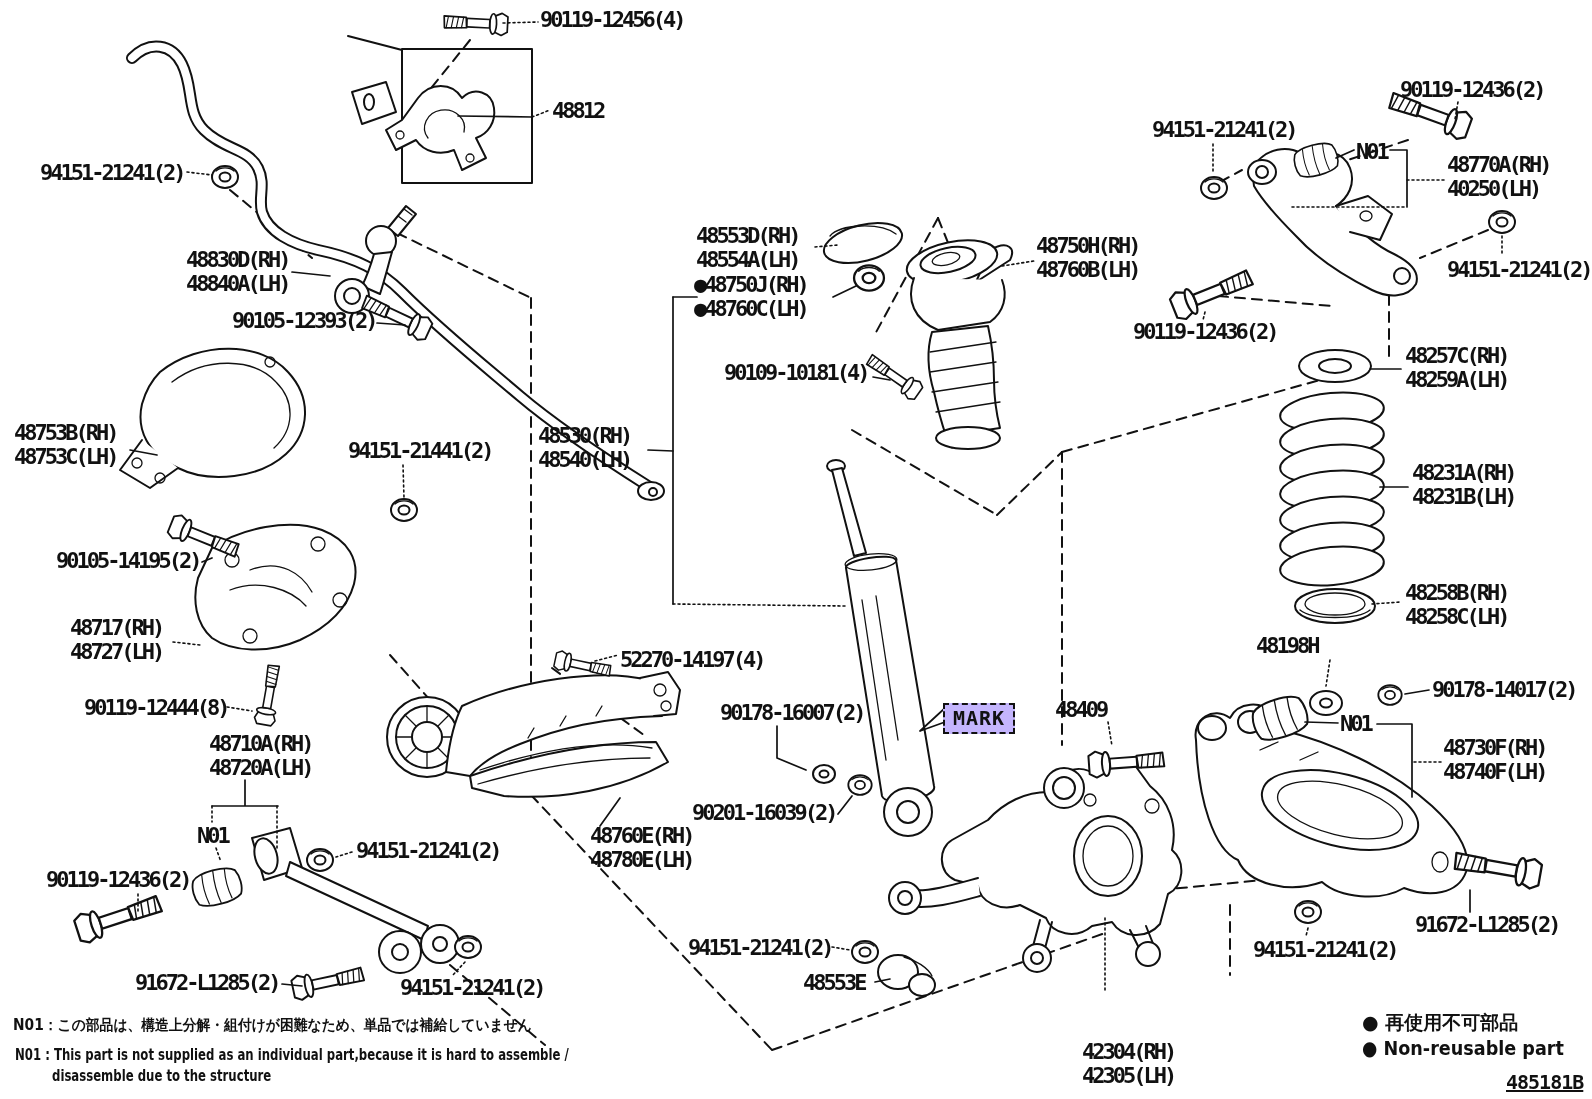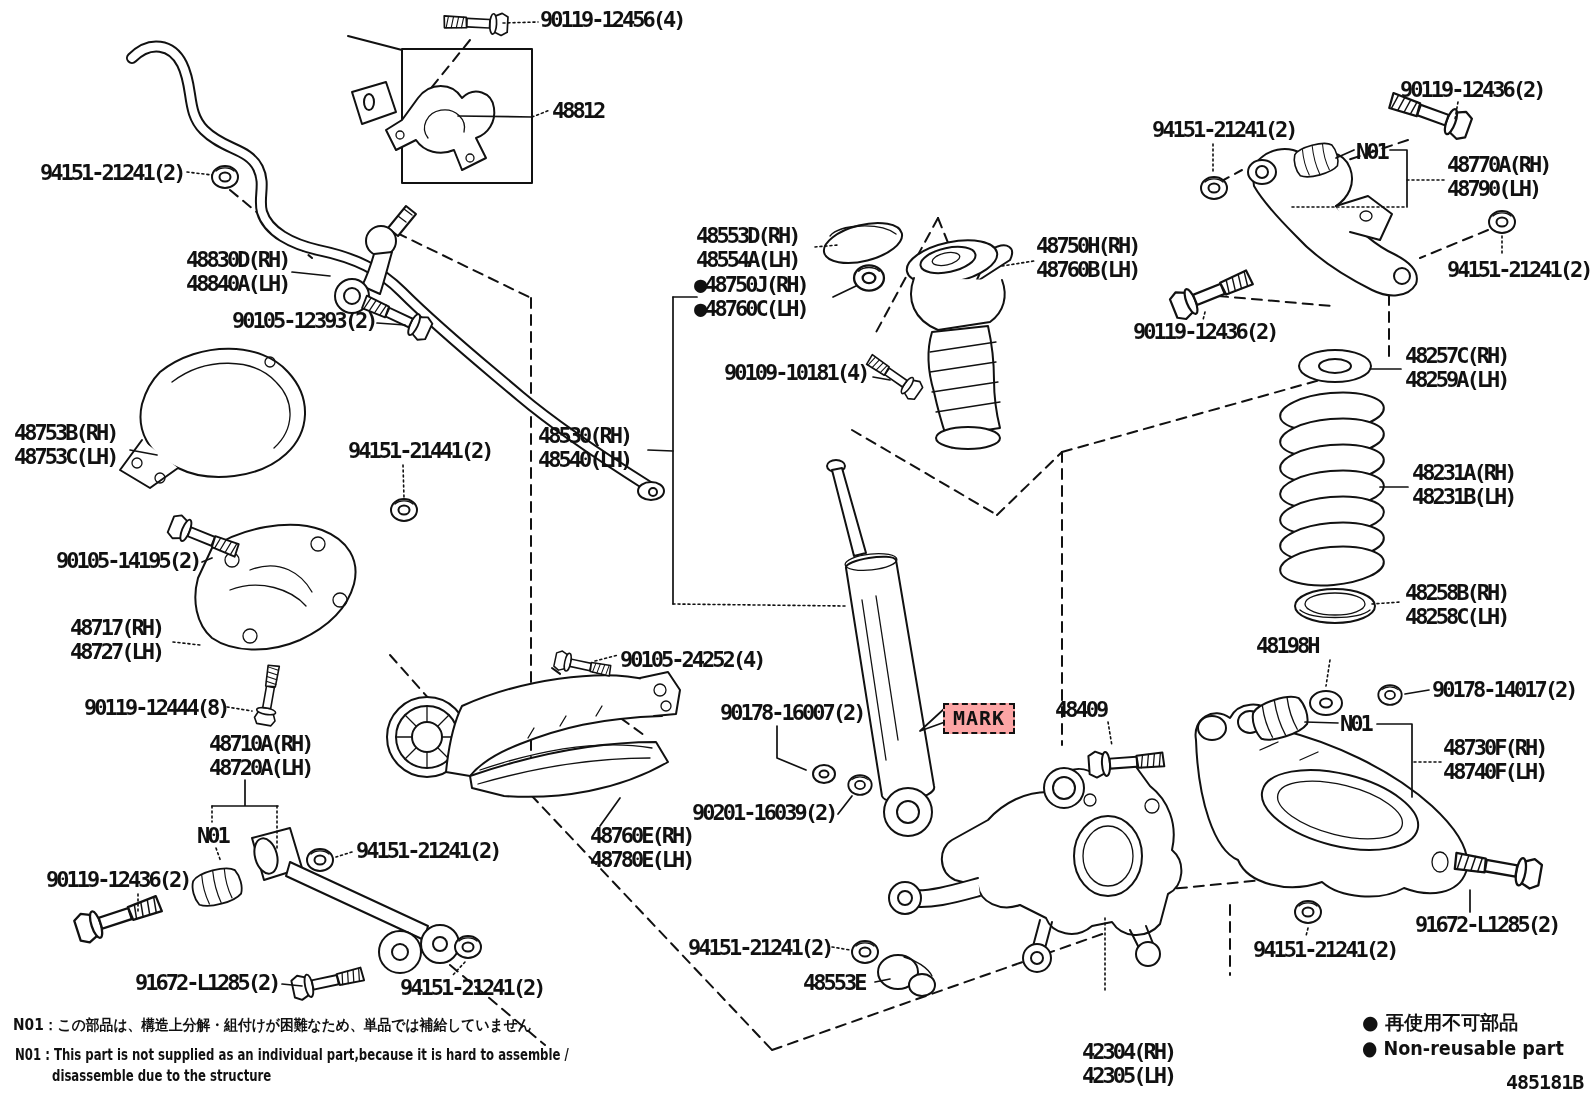--- a/index.html
+++ b/index.html
@@ -2,29 +2,29 @@
 <html><head>
 <meta charset="utf-8">
 <style>
   html,body{margin:0;padding:0;background:#e8e8e8;}
   .stage{position:relative;width:1592px;height:1099px;background:#ffffff;overflow:hidden;
          font-family:"DejaVu Sans Mono","Liberation Mono",monospace;color:#111;}
   .stage svg{position:absolute;left:0;top:0;}
   .lbl{position:absolute;font:bold 22px "DejaVu Sans Mono","DejaVu Sans","Liberation Mono",monospace;
        letter-spacing:-3px;line-height:24px;white-space:pre-line;color:#111;}
   .mark{position:absolute;border:2px dashed #111;padding:1px 8px 2px 8px;
-        font:bold 20px "DejaVu Sans Mono",monospace;letter-spacing:1px;background:#fca5a5;}
+        font:bold 20px "DejaVu Sans Mono",monospace;letter-spacing:1px;background:#c4b5fd;}
   .note-jp{position:absolute;font:bold 15px "DejaVu Sans","Liberation Sans",sans-serif;
            transform:scaleX(0.92);transform-origin:left top;white-space:nowrap;}
   .note-en{position:absolute;font:bold 15px "DejaVu Sans","Liberation Sans",sans-serif;
            transform:scaleX(0.78);transform-origin:left top;white-space:nowrap;}
   .legend-jp{position:absolute;font:bold 19px "DejaVu Sans","Liberation Sans",sans-serif;white-space:nowrap;}
   .legend-en{position:absolute;font:bold 20px "DejaVu Sans","Liberation Sans",sans-serif;
              transform:scaleX(0.88);transform-origin:left top;white-space:nowrap;}
-  .docnum{position:absolute;font:bold 20px "DejaVu Sans Mono",monospace;letter-spacing:-1px;}
+  .docnum{position:absolute;font:bold 20px "DejaVu Sans Mono",monospace;letter-spacing:-1px;text-decoration:underline;}
   
   .art path,.art ellipse,.art circle,.art rect,.art line,.art polyline{stroke:#111;stroke-width:2;fill:none;
         stroke-linecap:round;stroke-linejoin:round;}
   .art .wf{fill:#ffffff;}
   .art .thin{stroke-width:1.3;}
   .art .ldr{stroke-width:1.7;}
   .art .dot{stroke-width:1.6;stroke-dasharray:2 3;}
   .art .dash{stroke-width:2;stroke-dasharray:10 7;}
   .art .tube{stroke-width:12;}
   .art .tubein{stroke:#fff;stroke-width:8;}
@@ -352,30 +352,30 @@
 <div class="lbl" style="left:400px;top:976px">94151-21241(2)</div>
 <div class="lbl" style="left:696px;top:224px">48553D(RH)
 48554A(LH)</div>
 <div class="lbl" style="left:694px;top:273px">●48750J(RH)
 ●48760C(LH)</div>
 <div class="lbl" style="left:1036px;top:234px">48750H(RH)
 48760B(LH)</div>
 <div class="lbl" style="left:724px;top:361px">90109-10181(4)</div>
 <div class="lbl" style="left:538px;top:424px">48530(RH)
 48540(LH)</div>
-<div class="lbl" style="left:620px;top:648px">90105-24252(4)</div>
+<div class="lbl" style="left:620px;top:648px">52270-14197(4)</div>
 <div class="lbl" style="left:720px;top:701px">90178-16007(2)</div>
 <div class="lbl" style="left:692px;top:801px">90201-16039(2)</div>
 <div class="lbl" style="left:590px;top:824px">48760E(RH)
 48780E(LH)</div>
 <div class="lbl" style="left:1400px;top:78px">90119-12436(2)</div>
 <div class="lbl" style="left:1152px;top:118px">94151-21241(2)</div>
 <div class="lbl" style="left:1356px;top:140px">N01</div>
 <div class="lbl" style="left:1447px;top:153px">48770A(RH)
-48790(LH)</div>
+40250(LH)</div>
 <div class="lbl" style="left:1447px;top:258px">94151-21241(2)</div>
 <div class="lbl" style="left:1133px;top:320px">90119-12436(2)</div>
 <div class="lbl" style="left:1405px;top:344px">48257C(RH)
 48259A(LH)</div>
 <div class="lbl" style="left:1412px;top:461px">48231A(RH)
 48231B(LH)</div>
 <div class="lbl" style="left:1405px;top:581px">48258B(RH)
 48258C(LH)</div>
 <div class="lbl" style="left:1256px;top:634px">48198H</div>
 <div class="lbl" style="left:1432px;top:678px">90178-14017(2)</div>

